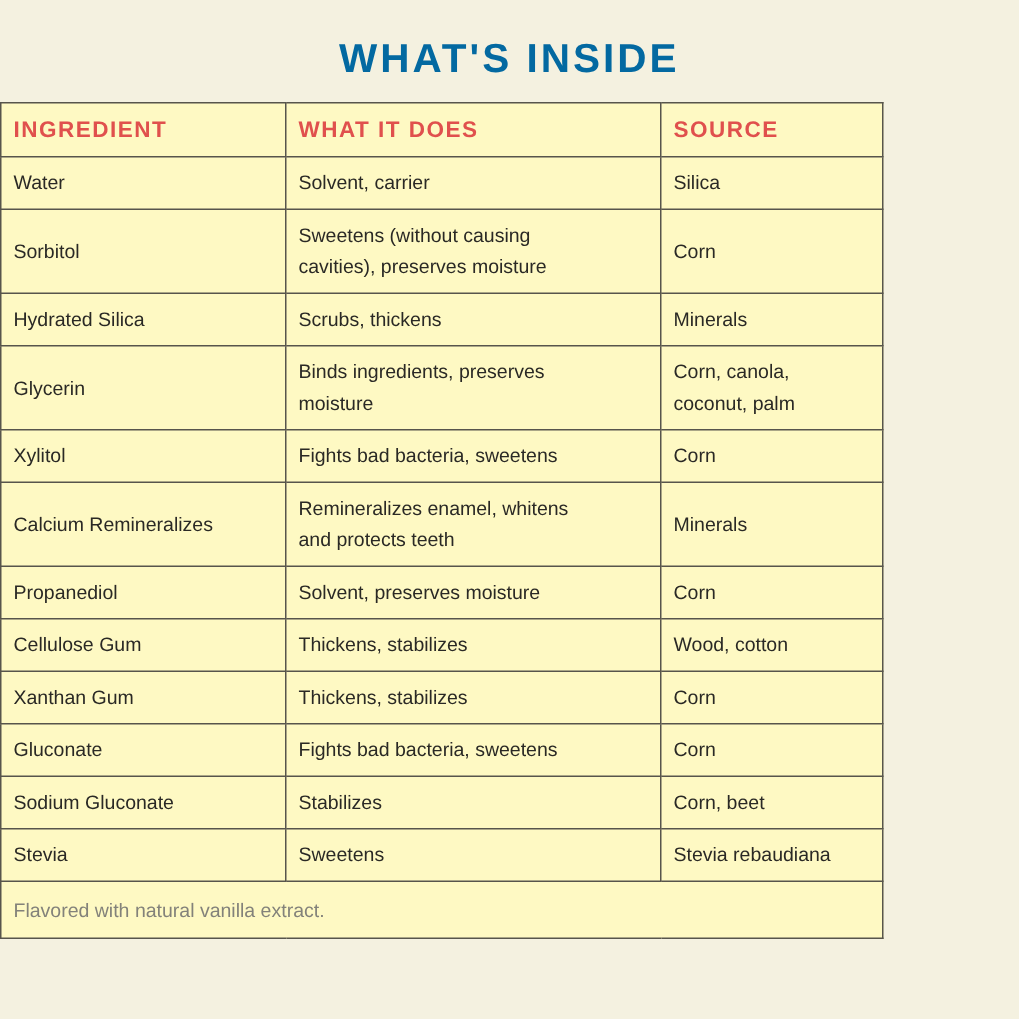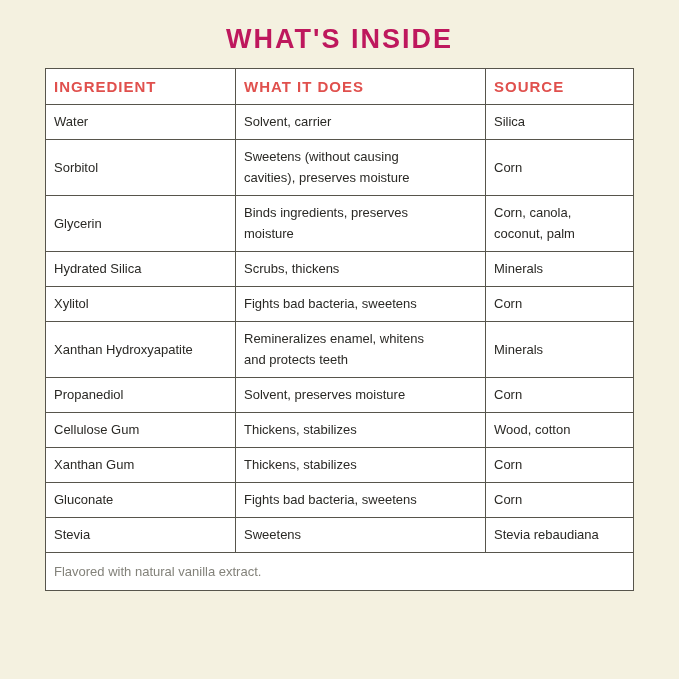--- a/index.html
+++ b/index.html
@@ -21,28 +21,27 @@
   }
   .title {
     margin: 0;
     padding-top: 25px;
     padding-bottom: 15px;
     text-align: center;
     font-size: 27px;
     line-height: 28px;
     font-weight: 800;
     letter-spacing: 2px;
-    color: #be185d;
+    color: #0369a1;
   }
   table.ingredients-table {
     table-layout: fixed;
     border-collapse: collapse;
     width: 588px;
-    margin-left: 45px;
-    background: #ffffff;
+    background: #fef9c3;
   }
   table.ingredients-table col.c-ing { width: 190px; }
   table.ingredients-table col.c-does { width: 250px; }
   table.ingredients-table col.c-src { width: 148px; }
   th, td {
     border: 1px solid #57554c;
     box-sizing: border-box;
     vertical-align: middle;
     text-align: left;
     padding: 6px 8px 7px 8px;
@@ -94,38 +93,38 @@
         <td>Solvent, carrier</td>
         <td>Silica</td>
       </tr>
       <tr>
         <td>Sorbitol</td>
         <td>Sweetens (without causing
 cavities), preserves moisture</td>
         <td>Corn</td>
       </tr>
       <tr>
+        <td>Hydrated Silica</td>
+        <td>Scrubs, thickens</td>
+        <td>Minerals</td>
+      </tr>
+      <tr>
         <td>Glycerin</td>
         <td>Binds ingredients, preserves
 moisture</td>
         <td>Corn, canola,
 coconut, palm</td>
       </tr>
       <tr>
-        <td>Hydrated Silica</td>
-        <td>Scrubs, thickens</td>
-        <td>Minerals</td>
-      </tr>
-      <tr>
         <td>Xylitol</td>
         <td>Fights bad bacteria, sweetens</td>
         <td>Corn</td>
       </tr>
       <tr>
-        <td>Xanthan Hydroxyapatite</td>
+        <td>Calcium Remineralizes</td>
         <td>Remineralizes enamel, whitens
 and protects teeth</td>
         <td>Minerals</td>
       </tr>
       <tr>
         <td>Propanediol</td>
         <td>Solvent, preserves moisture</td>
         <td>Corn</td>
       </tr>
       <tr>
@@ -137,20 +136,25 @@
         <td>Xanthan Gum</td>
         <td>Thickens, stabilizes</td>
         <td>Corn</td>
       </tr>
       <tr>
         <td>Gluconate</td>
         <td>Fights bad bacteria, sweetens</td>
         <td>Corn</td>
       </tr>
       <tr>
+        <td>Sodium Gluconate</td>
+        <td>Stabilizes</td>
+        <td>Corn, beet</td>
+      </tr>
+      <tr>
         <td>Stevia</td>
         <td>Sweetens</td>
         <td>Stevia rebaudiana</td>
       </tr>
     </tbody>
     <tfoot>
       <tr>
         <td colspan="3">Flavored with natural vanilla extract.</td>
       </tr>
     </tfoot>

